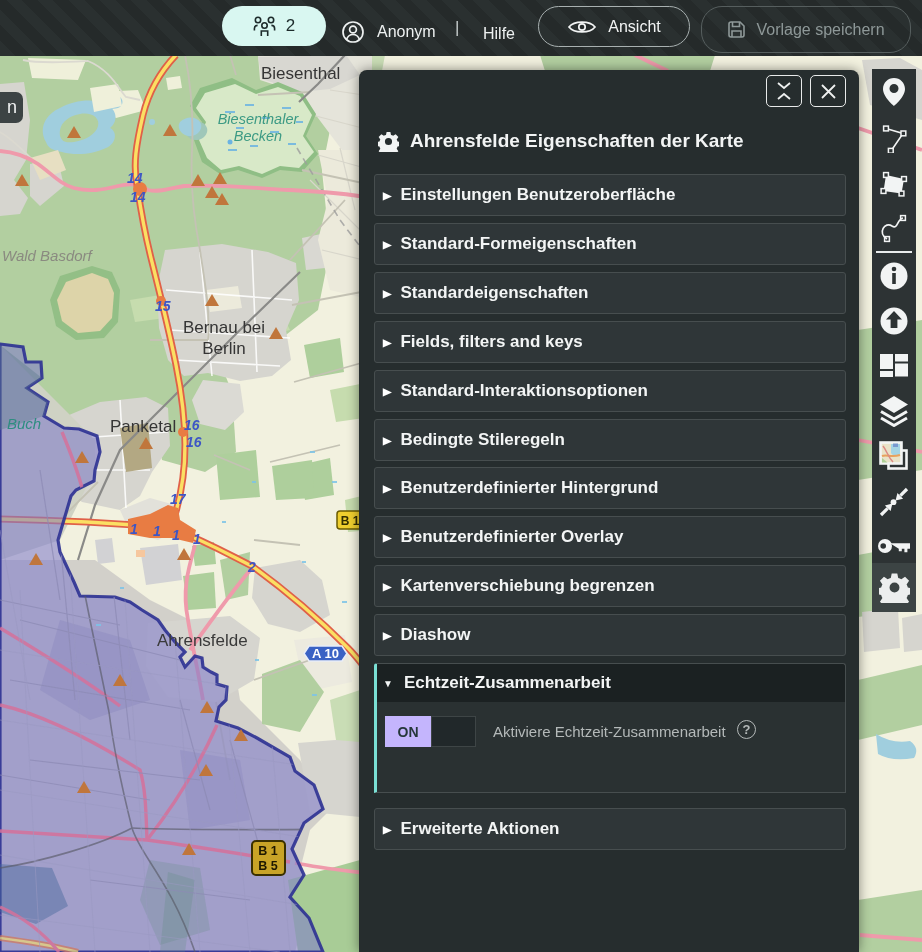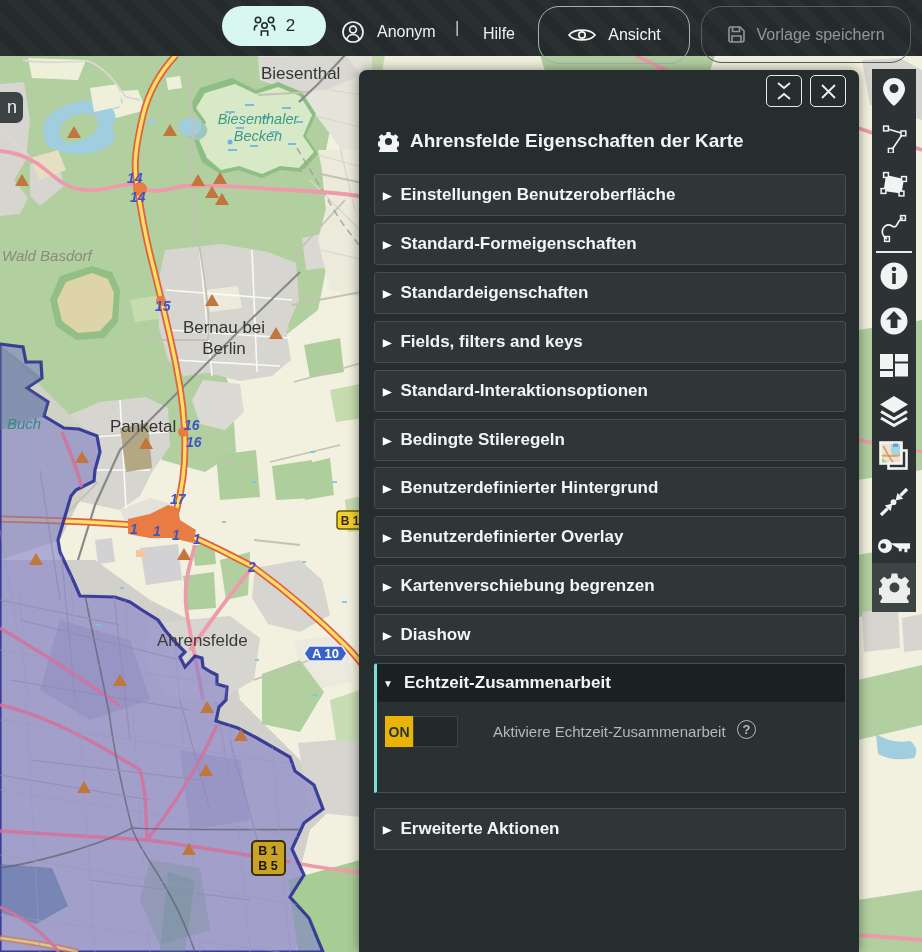--- a/index.html
+++ b/index.html
@@ -7,36 +7,36 @@
   #stage { position:relative; width:922px; height:952px; background:#f3f1e4; overflow:hidden; }
   #mapbg { position:absolute; left:0; top:0; }
   
   #topbar { position:absolute; left:0; top:0; width:922px; height:56px;
     background:repeating-linear-gradient(45deg,#2a3030 0 11px,#252a2a 11px 22px); }
   .tb { position:absolute; display:flex; align-items:center; }
   #pill2 { left:222px; top:6px; width:104px; height:40px; border-radius:20px; background:#d9f7f1; justify-content:center; gap:10px; color:#1d2b2b; font-size:17px; }
   #anon { left:341px; top:0; height:64px; gap:12px; color:#eef1f1; font-size:16px; }
   #sep1 { left:455px; top:0; height:56px; color:#c6cccc; font-size:17px; }
   #hilfe { left:478px; top:0; height:68px; color:#eef1f1; font-size:16px; padding:0 5px;}
-  #ansicht { left:538px; top:6px; width:152px; height:58px; border:1px solid #a8b0b0; border-radius:21px; justify-content:center; gap:11px; color:#f2f4f4; font-size:16px;}
-  #vorlage { left:701px; top:6px; width:210px; height:57px; border:1px solid #565e5e; border-radius:21px; justify-content:center; gap:10px; color:#8e9898; font-size:16px;}
+  #ansicht { left:538px; top:6px; width:152px; height:41px; border:1px solid #a8b0b0; border-radius:21px; justify-content:center; gap:11px; color:#f2f4f4; font-size:16px;}
+  #vorlage { left:701px; top:6px; width:210px; height:47px; border:1px solid #565e5e; border-radius:21px; justify-content:center; gap:10px; color:#8e9898; font-size:16px;}
   
   #tip { position:absolute; left:-28px; top:92px; width:51px; height:31px; background:#3c4344; border-radius:7px; color:#f0f2f2; font-size:18px; display:flex; align-items:center; justify-content:flex-end; padding-right:6px;}
   
   #panel { position:absolute; left:359px; top:70px; width:500px; height:882px; background:#262d2e; border-radius:8px 8px 0 0; box-shadow:0 0 12px rgba(0,0,0,.45); }
   .pbtn { position:absolute; top:5px; width:36px; height:32px; border:1px solid #e8eaea; border-radius:5px; display:flex; align-items:center; justify-content:center; }
   #pbtn1 { left:407px; }
   #pbtn2 { left:451px; }
   #ptitle { position:absolute; left:19px; top:60px; display:flex; align-items:center; gap:11px; color:#f2f4f4; font-size:19px; font-weight:bold; }
   .row { position:absolute; left:15px; width:472px; height:42px; background:#2f3638; border:1px solid #474e4f; border-radius:3px; display:flex; align-items:center; color:#f3f5f5; font-size:17px; font-weight:bold; padding-left:8px; }
   .row .tri { font-size:11px; margin-right:9px; color:#fff; transform:scaleY(0.9); }
   #xrow { position:absolute; left:15px; width:472px; height:39px; background:#1b2122; border:1px solid #474e4f; border-bottom:none; border-left:3px solid #7adfd4; border-radius:3px 3px 0 0; display:flex; align-items:center; color:#f3f5f5; font-size:17px; font-weight:bold; padding-left:6px; }
   #xbody { position:absolute; left:15px; top:632px; width:472px; height:91px; background:#2a3132; border:1px solid #474e4f; border-top:none; border-left:3px solid #7adfd4; }
   #toggle { position:absolute; left:8px; top:14px; width:91px; height:31px; display:flex; }
-  #toggle .on { width:28px; background:#eab308; color:#25373a; font-weight:bold; font-size:14px; display:flex; align-items:center; justify-content:center; }
+  #toggle .on { width:46px; background:#c4b5fd; color:#25373a; font-weight:bold; font-size:14px; display:flex; align-items:center; justify-content:center; }
   #toggle .off { width:45px; background:#21282a; border:1px solid #3e4546; }
   #xlabel { position:absolute; left:116px; top:21px; color:#b4b9b9; font-size:15px; }
   #qm { position:absolute; left:360px; top:18px; width:19px; height:19px; border:1.5px solid #b4b9b9; border-radius:50%; color:#b4b9b9; font-size:13px; font-weight:bold; display:flex; align-items:center; justify-content:center; }
   
   #toolbar { position:absolute; left:872px; top:69px; width:44px; height:543px; background:#2d3334; }
   .ticon { position:absolute; left:0; width:44px; height:45px; display:flex; align-items:center; justify-content:center; }
   #tsep { position:absolute; left:4px; top:182px; width:36px; height:0; border-top:2px solid #e9ecec; }
   #gearcell { position:absolute; left:0; top:494px; width:44px; height:49px; background:#3c4444; display:flex; align-items:center; justify-content:center; }
 </style>
 </head>

